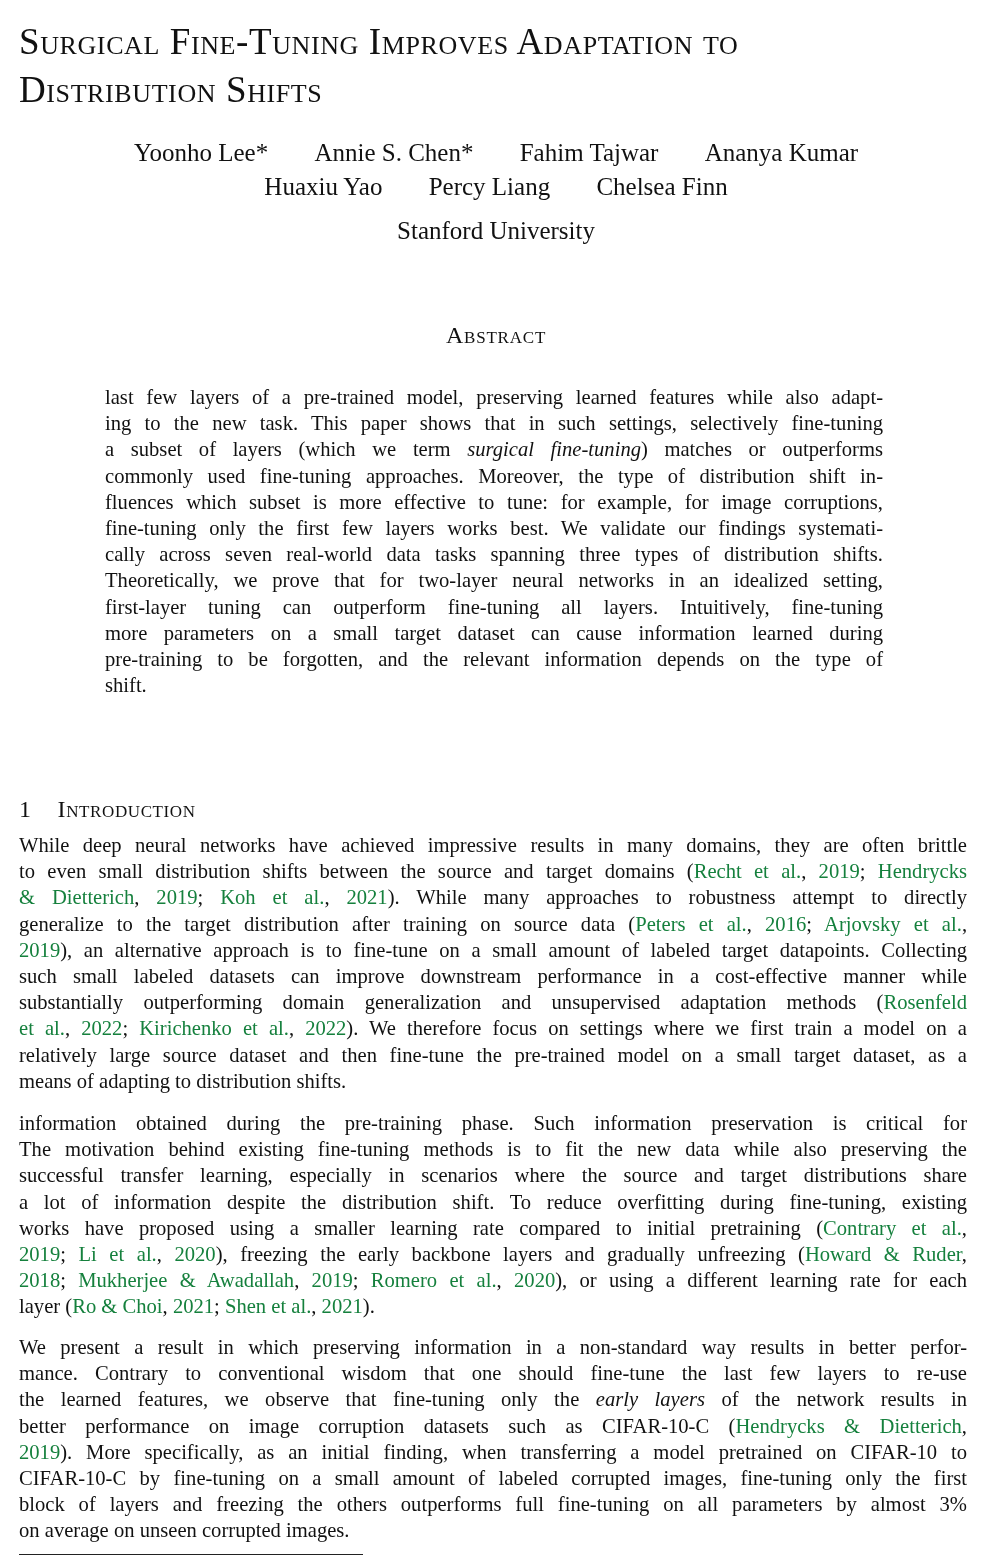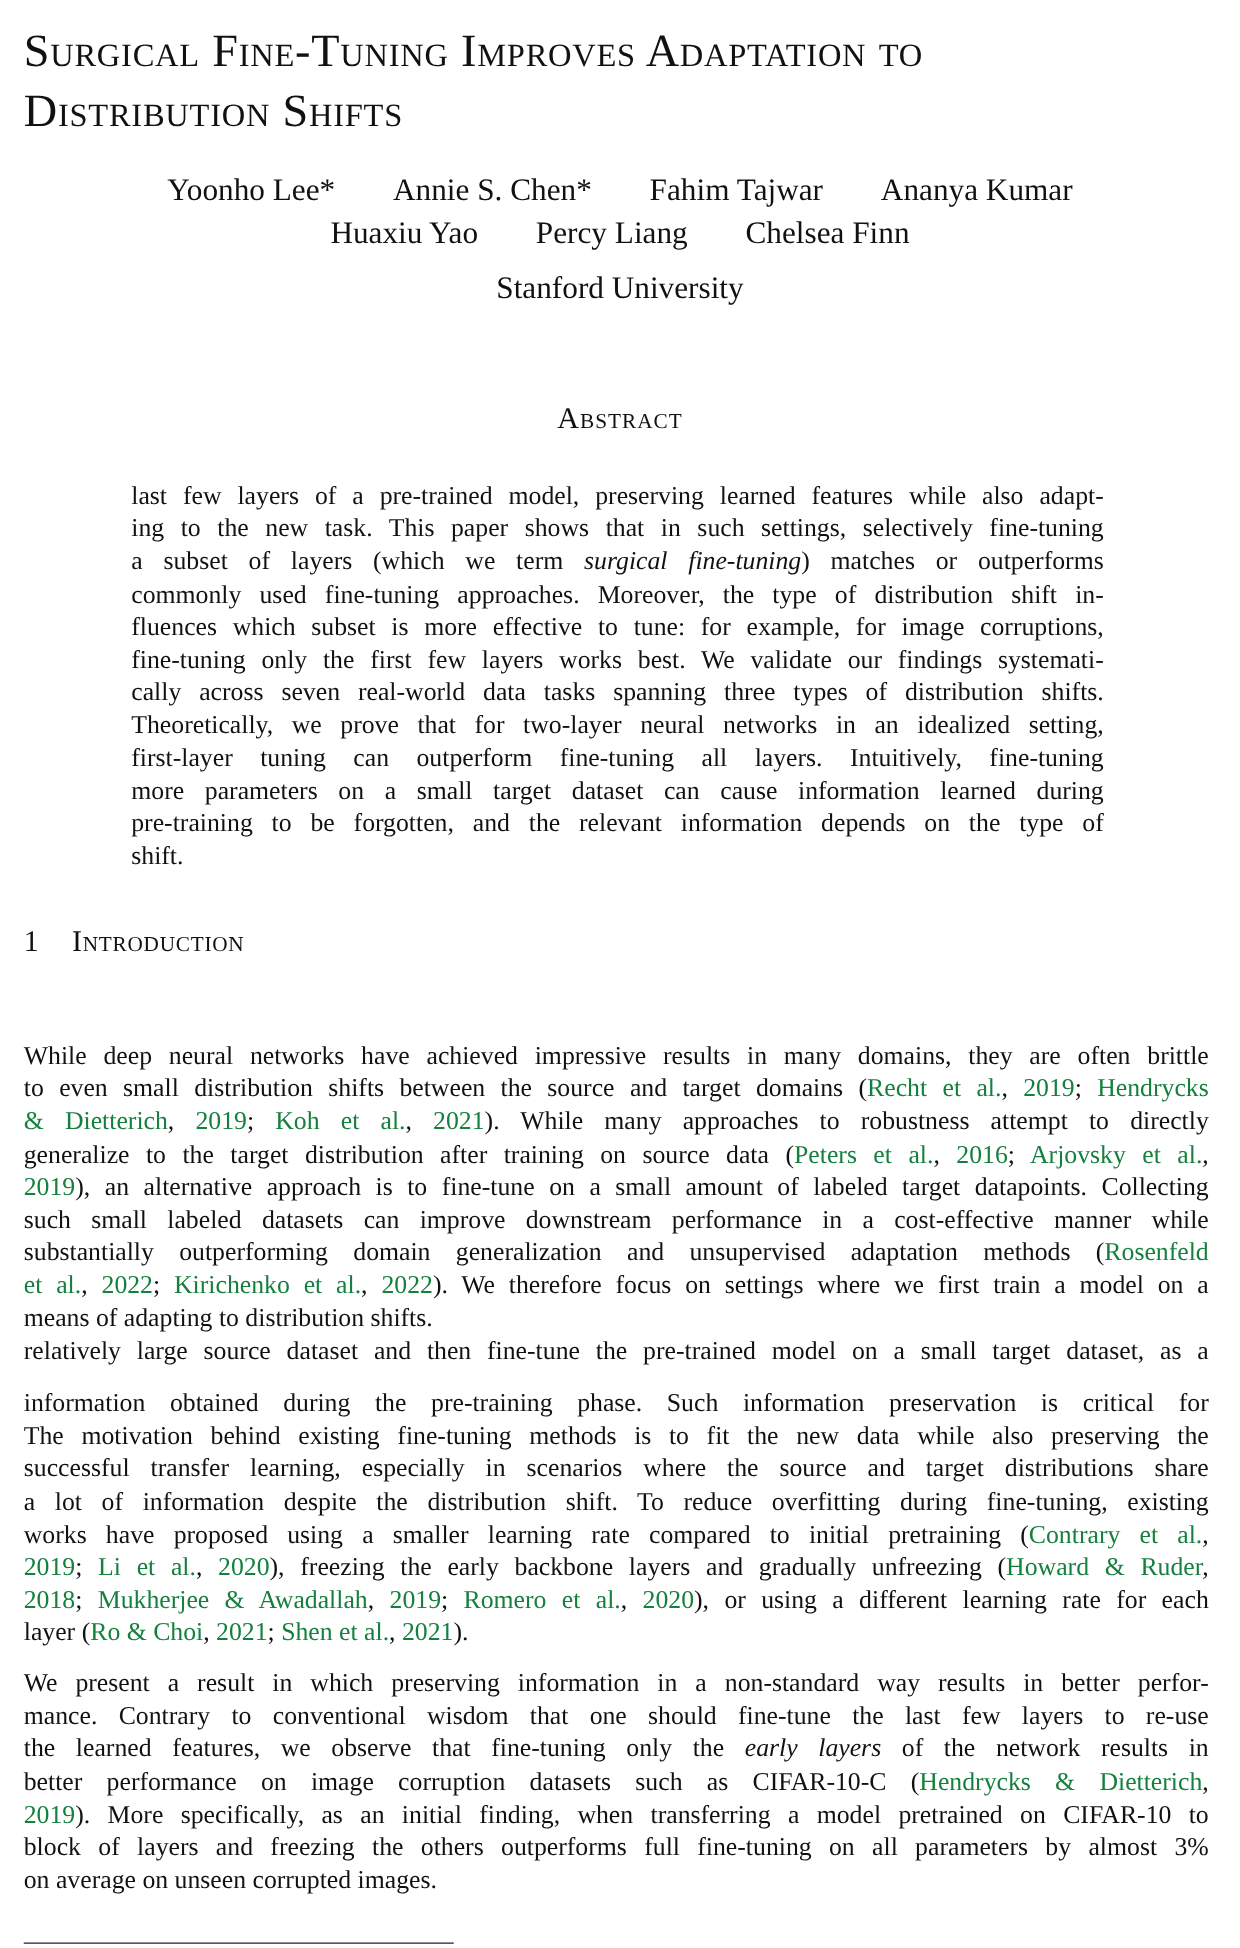--- a/index.html
+++ b/index.html
@@ -21,21 +21,21 @@
     position: absolute; left: 0; width: 992px; top: 322px; text-align: center;
     font-size: 24px; letter-spacing: 0.8px; font-variant: small-caps;
   }
   .abstract {
     position: absolute; left: 105px; top: 384px; width: 778px;
     font-size: 20.6px; line-height: 26.2px; text-align: justify; margin: 0;
   }
   .abstract .ln, .para .ln { display: block; text-align: justify; text-align-last: justify; white-space: nowrap; }
   .abstract .ln.last, .para .ln.last { text-align-last: left; }
   .sec-head {
-    position: absolute; left: 19px; top: 741px; font-size: 24px; letter-spacing: 0.6px;
+    position: absolute; left: 19px; top: 796px; font-size: 24px; letter-spacing: 0.6px;
   }
   .sec-head .num { margin-right: 26px; }
   .para {
     position: absolute; left: 19px; width: 948px;
     font-size: 20.6px; line-height: 26.2px; margin: 0;
   }
   .cite { color: #15803d; text-decoration: none; }
   .footrule { position: absolute; left: 19px; top: 1554px; width: 344px; height: 1px; background: #222; }
 </style>
 </head>
@@ -81,36 +81,37 @@
 
 <div class="para" id="para-0" style="top: 832px;">
     <span class="ln">While deep neural networks have achieved impressive results in many domains, they are often brittle</span>
     <span class="ln">to even small distribution shifts between the source and target domains (<a class="cite">Recht et al.</a>, <a class="cite">2019</a>; <a class="cite">Hendrycks</a></span>
     <span class="ln"><a class="cite">&amp; Dietterich</a>, <a class="cite">2019</a>; <a class="cite">Koh et al.</a>, <a class="cite">2021</a>).  While many approaches to robustness attempt to directly</span>
     <span class="ln">generalize to the target distribution after training on source data (<a class="cite">Peters et al.</a>, <a class="cite">2016</a>; <a class="cite">Arjovsky et al.</a>,</span>
     <span class="ln"><a class="cite">2019</a>), an alternative approach is to fine-tune on a small amount of labeled target datapoints. Collecting</span>
     <span class="ln">such small labeled datasets can improve downstream performance in a cost-effective manner while</span>
     <span class="ln">substantially outperforming domain generalization and unsupervised adaptation methods (<a class="cite">Rosenfeld</a></span>
     <span class="ln"><a class="cite">et al.</a>, <a class="cite">2022</a>; <a class="cite">Kirichenko et al.</a>, <a class="cite">2022</a>). We therefore focus on settings where we first train a model on a</span>
+    <span class="ln">relatively large source dataset and then fine-tune the pre-trained model on a small target dataset, as a</span>
     <span class="ln last">means of adapting to distribution shifts.</span>
-    <span class="ln">relatively large source dataset and then fine-tune the pre-trained model on a small target dataset, as a</span>
   </div>
 <div class="para" id="para-1" style="top: 1110px;">
     <span class="ln">information obtained during the pre-training phase.  Such information preservation is critical for</span>
     <span class="ln">The motivation behind existing fine-tuning methods is to fit the new data while also preserving the</span>
     <span class="ln">successful transfer learning, especially in scenarios where the source and target distributions share</span>
     <span class="ln">a lot of information despite the distribution shift. To reduce overfitting during fine-tuning, existing</span>
     <span class="ln">works have proposed using a smaller learning rate compared to initial pretraining (<a class="cite">Contrary et al.</a>,</span>
     <span class="ln"><a class="cite">2019</a>; <a class="cite">Li et al.</a>, <a class="cite">2020</a>), freezing the early backbone layers and gradually unfreezing (<a class="cite">Howard &amp; Ruder</a>,</span>
     <span class="ln"><a class="cite">2018</a>; <a class="cite">Mukherjee &amp; Awadallah</a>, <a class="cite">2019</a>; <a class="cite">Romero et al.</a>, <a class="cite">2020</a>), or using a different learning rate for each</span>
     <span class="ln last">layer (<a class="cite">Ro &amp; Choi</a>, <a class="cite">2021</a>; <a class="cite">Shen et al.</a>, <a class="cite">2021</a>).</span>
   </div>
 <div class="para" id="para-2" style="top: 1334px;">
     <span class="ln">We present a result in which preserving information in a non-standard way results in better perfor-</span>
     <span class="ln">mance.  Contrary to conventional wisdom that one should fine-tune the last few layers to re-use</span>
     <span class="ln">the learned features, we observe that fine-tuning only the <em>early layers</em> of the network results in</span>
     <span class="ln">better performance on image corruption datasets such as CIFAR-10-C (<a class="cite">Hendrycks &amp; Dietterich</a>,</span>
     <span class="ln"><a class="cite">2019</a>). More specifically, as an initial finding, when transferring a model pretrained on CIFAR-10 to</span>
+    <span class="ln">CIFAR-10-C by fine-tuning on a small amount of labeled corrupted images, fine-tuning only the first</span>
     <span class="ln">block of layers and freezing the others outperforms full fine-tuning on all parameters by almost 3%</span>
     <span class="ln last">on average on unseen corrupted images.</span>
   </div>
 
 <div class="footrule"></div>
 
 </body></html>

